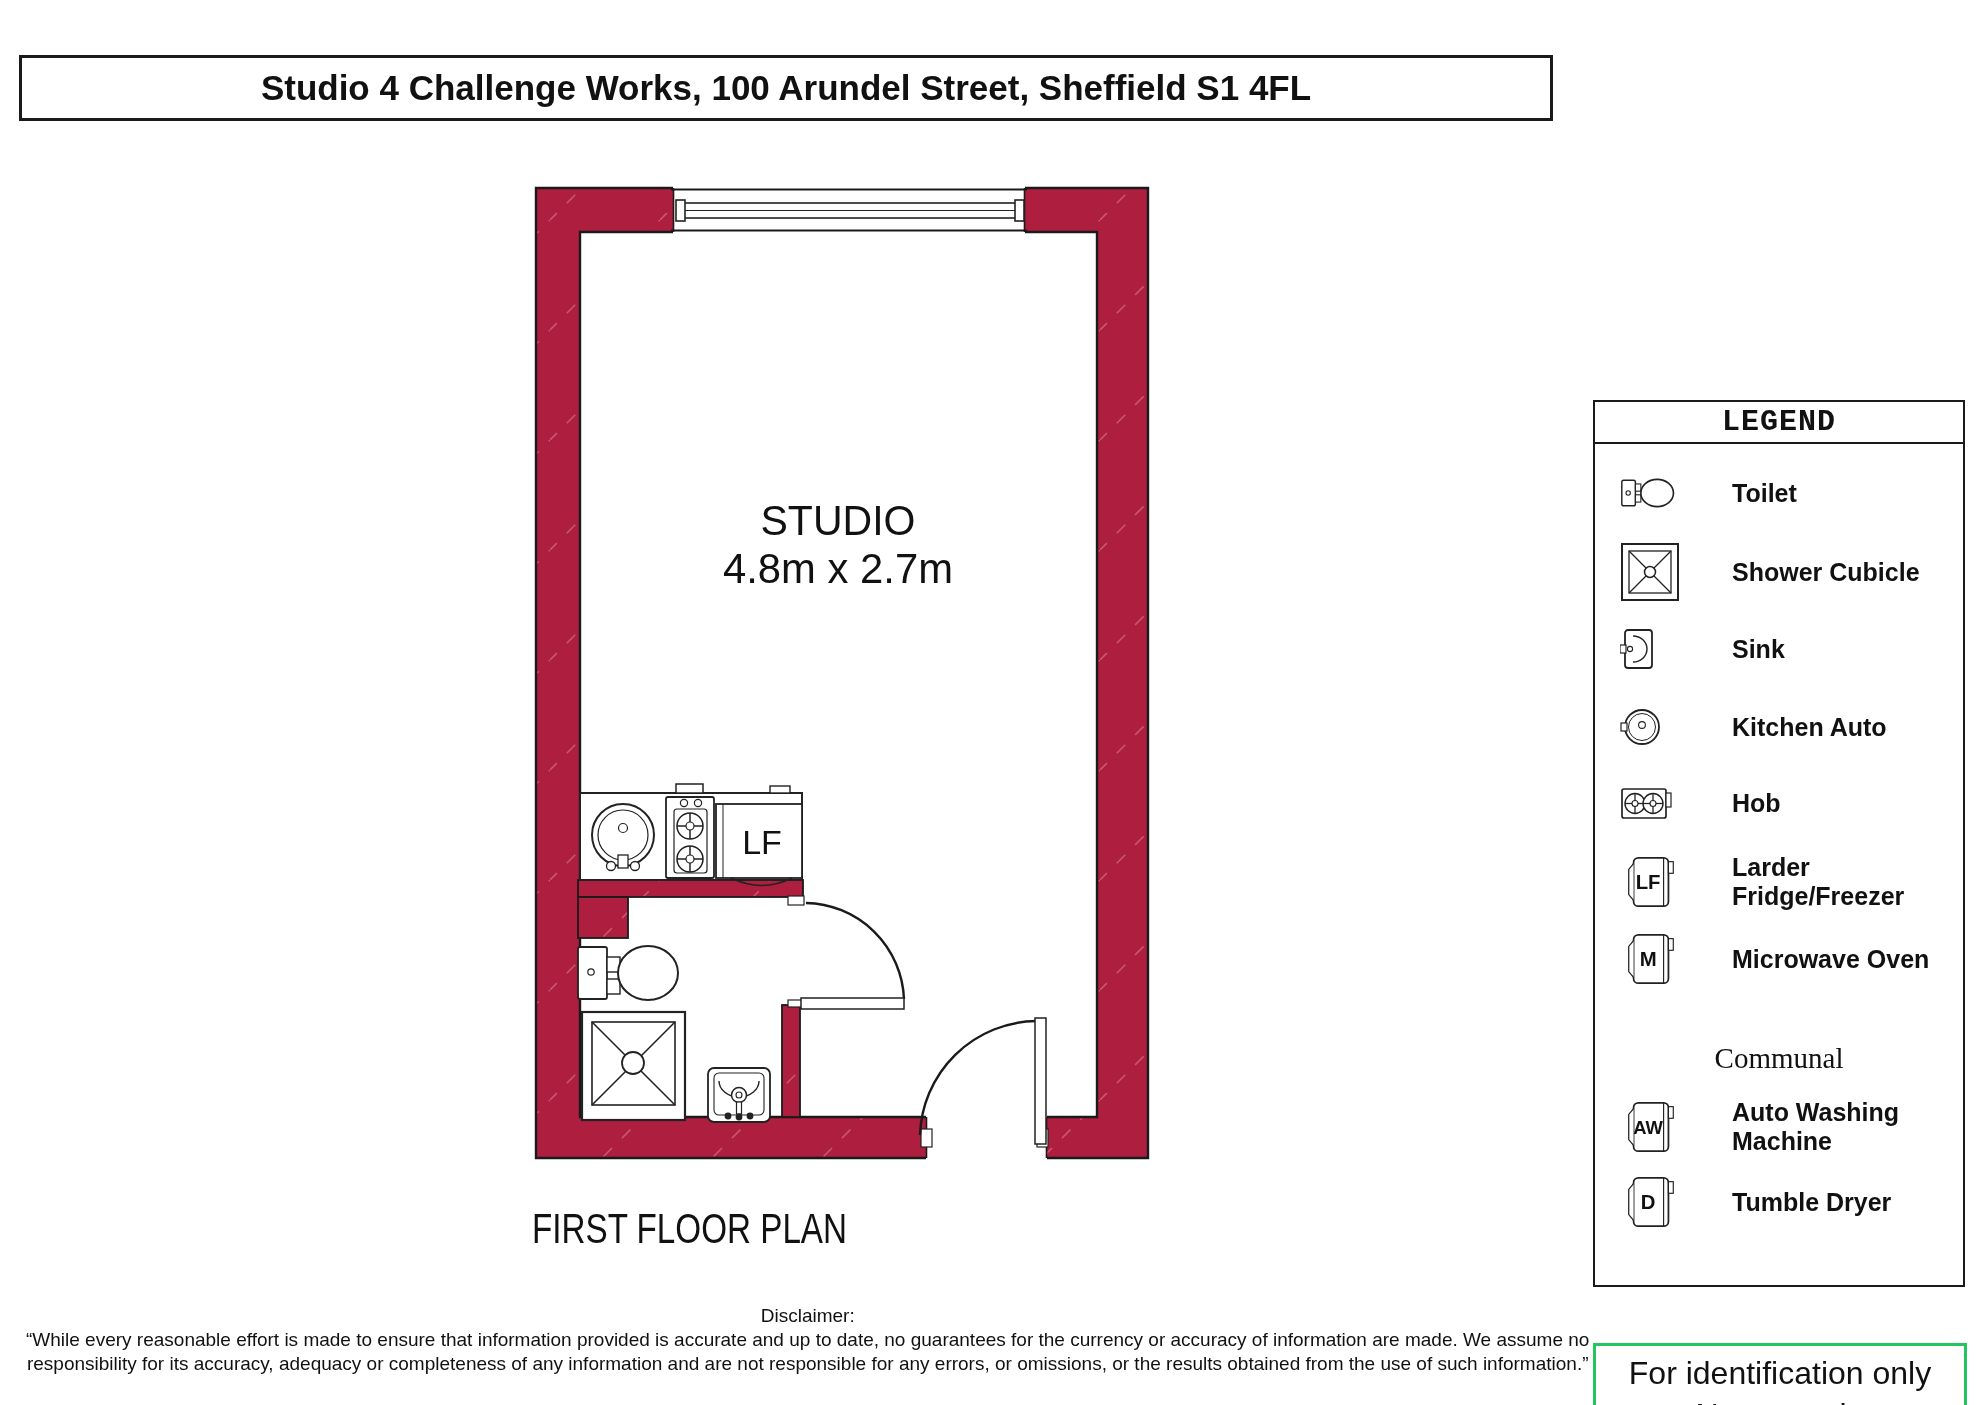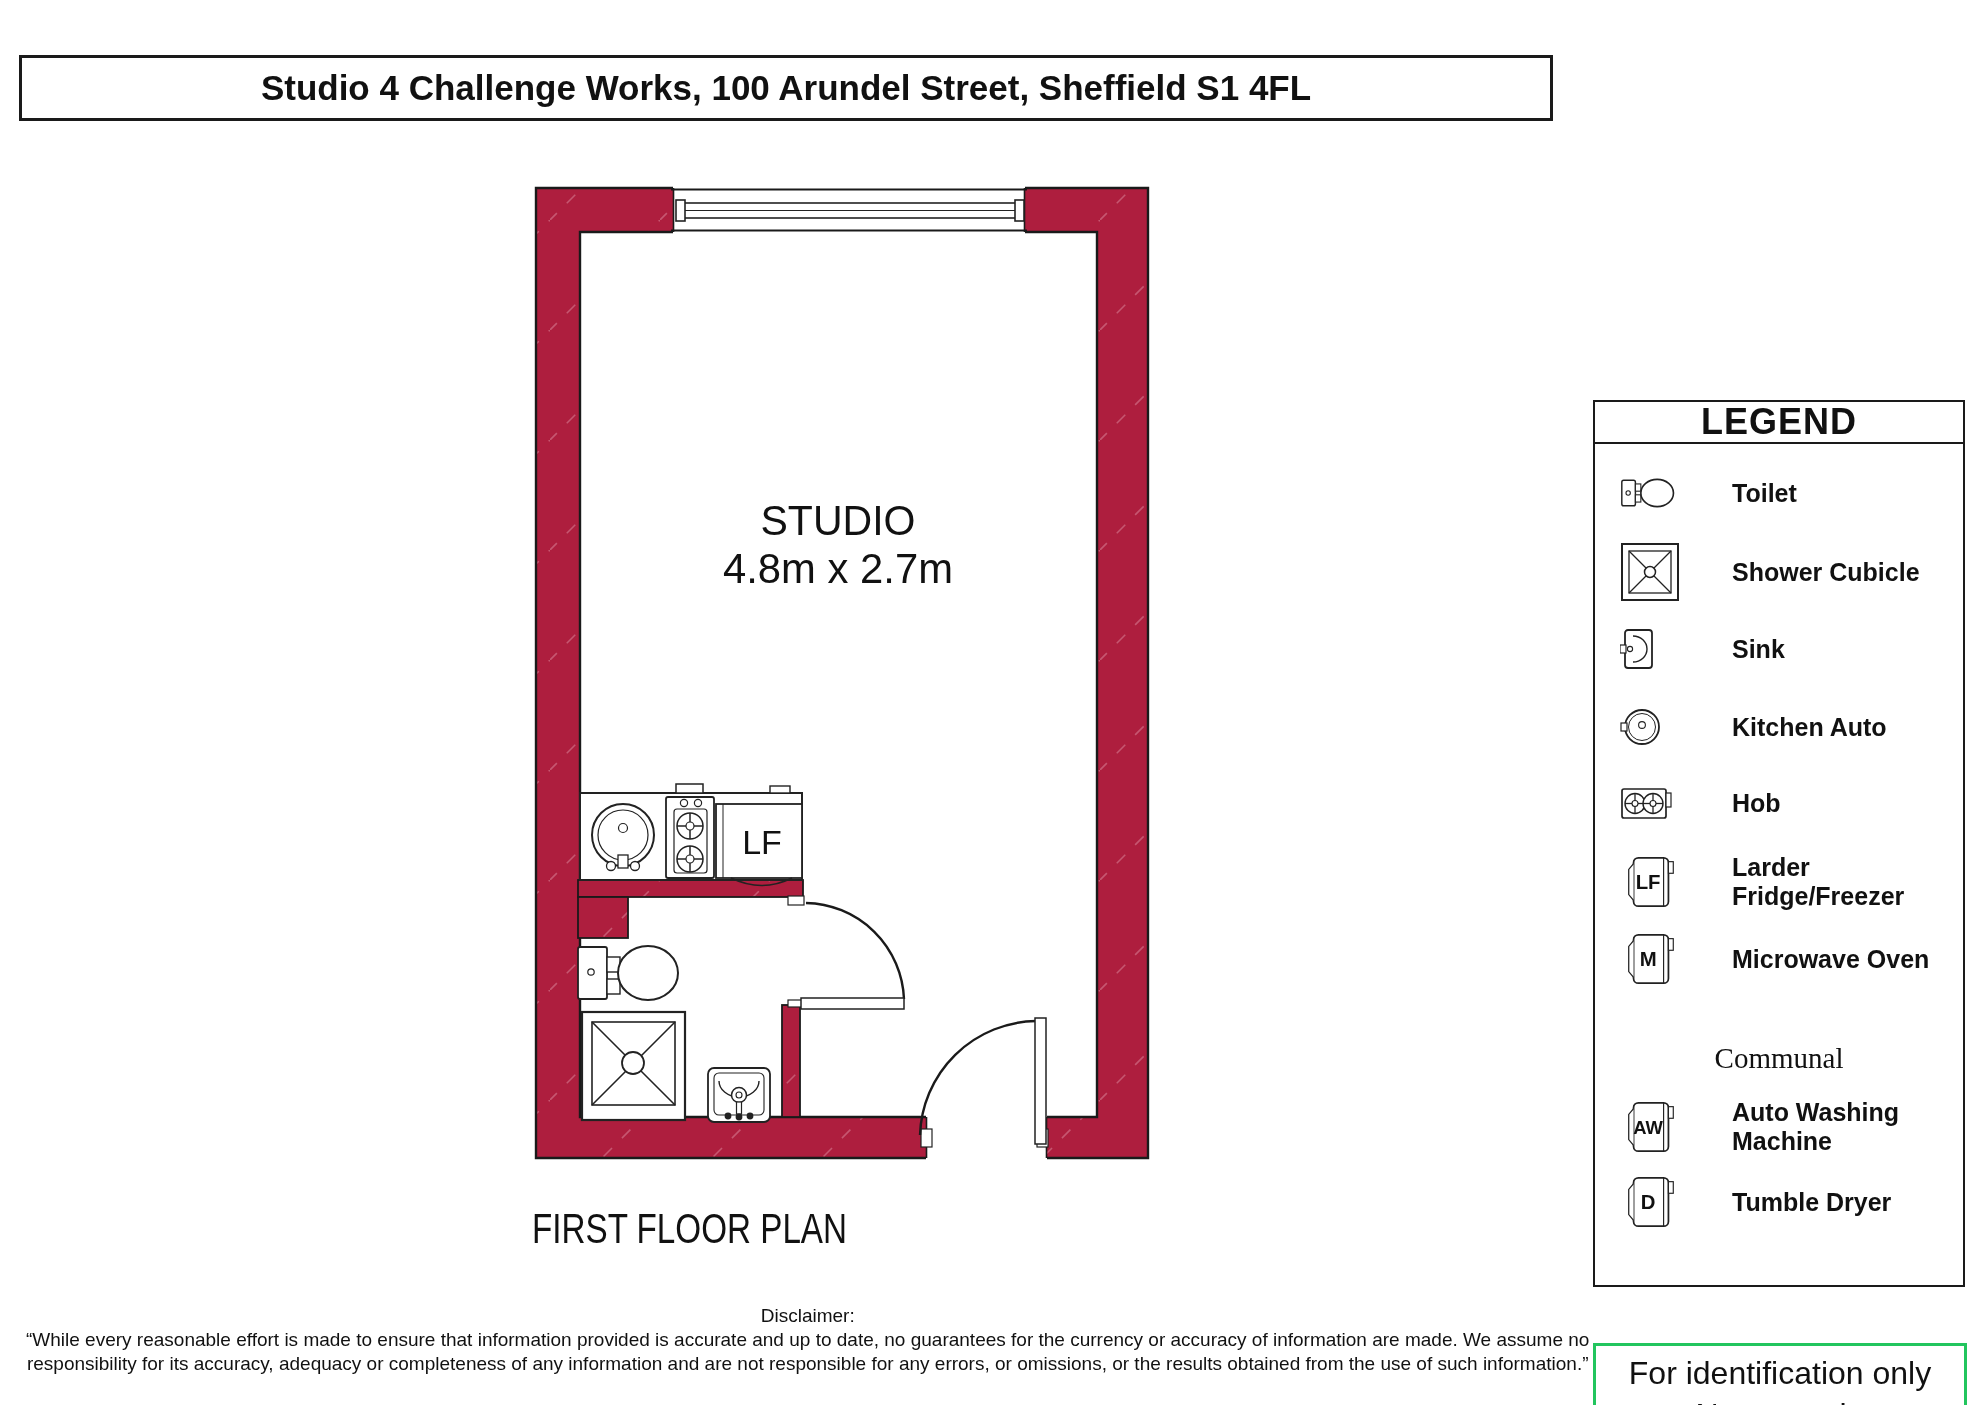--- a/index.html
+++ b/index.html
@@ -11,21 +11,21 @@
              border:3px solid #1a1a1a;background:#fff;display:flex;align-items:center;justify-content:center;margin-top:36px;}
   .title-box span{font-size:35px;font-weight:bold;letter-spacing:0px;}
 
   
   #plan-svg{position:absolute;left:0;top:0;width:1988px;height:1405px;}
 
   
   .legend-box{position:absolute;left:1593px;top:400px;width:368px;height:883px;
               border:2px solid #1a1a1a;background:#fff;}
   .legend-header{height:40px;border-bottom:2px solid #1a1a1a;display:flex;align-items:center;justify-content:center;
-                 font-family:Liberation Sans, sans-serif;font-weight:bold;font-size:36px;letter-spacing:1px;}
+                 font-family:Liberation Mono, monospace;font-weight:bold;font-size:30px;letter-spacing:1px;}
   .lrow{position:absolute;left:0;width:100%;height:56px;font-weight:bold;}
   .lrow .icon{position:absolute;left:25px;top:0;height:56px;display:flex;align-items:center;}
   .lrow .lbl{position:absolute;left:137px;top:0;height:56px;display:flex;align-items:center;font-size:25px;}
   .communal-hd{position:absolute;left:0;width:100%;text-align:center;
                font-family:"Liberation Serif", serif;font-weight:normal;font-size:29px;}
   svg .ol{stroke:#222;fill:#fff;}
 
   
   .footer-box{position:absolute;left:1593px;top:1343px;width:368px;height:95px;border:3px solid #22c55e;
               background:#fff;display:flex;flex-direction:column;align-items:center;justify-content:center;}

